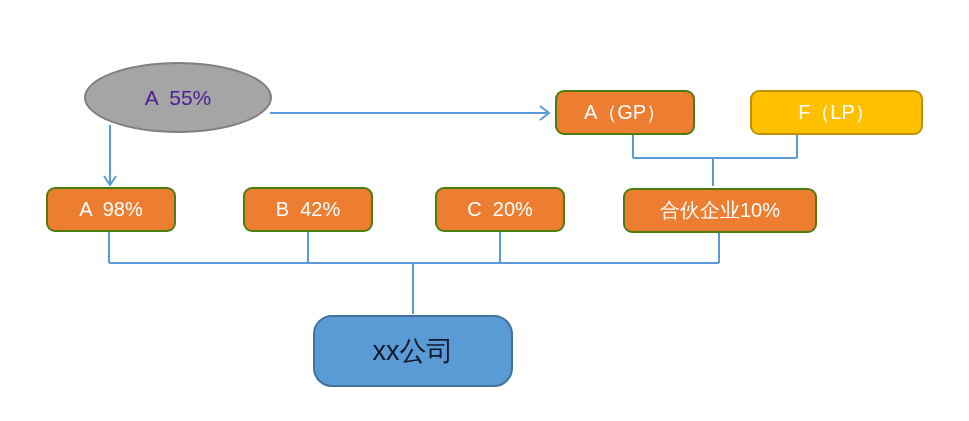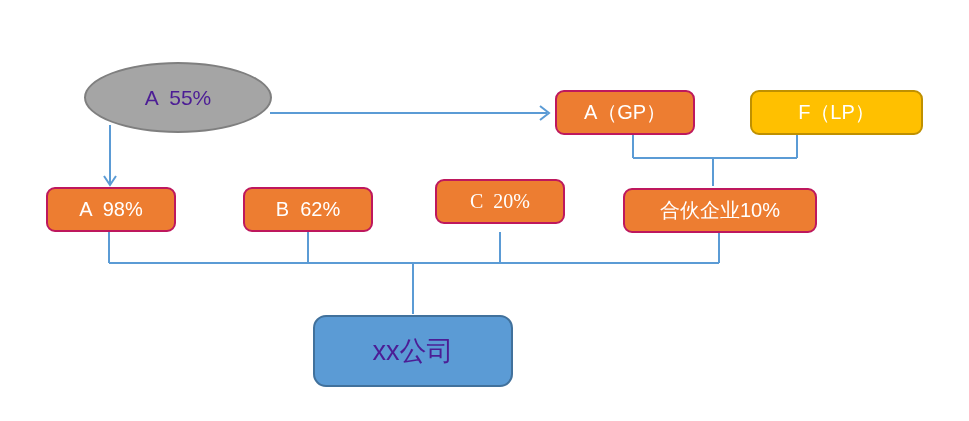--- a/index.html
+++ b/index.html
@@ -27,38 +27,38 @@
   .ellipse {
     left: 84px; top: 62px; width: 188px; height: 71px;
     background: #a5a5a5;
     border: 2px solid #7f7f7f;
     border-radius: 50%;
     color: #4c1d95;
     font-size: 21px;
   }
   .box {
     border-radius: 9px;
-    border: 2px solid #be185d;
+    border: 2px solid #4d7c0f;
     background: #ed7d31;
     color: #ffffff;
     font-size: 20px;
   }
   .box-agp  { left: 555px; top: 90px;  width: 140px; height: 45px; }
   .box-flp  { left: 750px; top: 90px;  width: 173px; height: 45px;
               background: #ffc000; border-color: #bf9000; }
   .box-a45  { left: 46px;  top: 187px; width: 130px; height: 45px; }
   .box-b25  { left: 243px; top: 187px; width: 130px; height: 45px; }
-  .box-c20  { left: 435px; top: 179px; width: 130px; height: 45px; font-family: Liberation Serif, serif; }
+  .box-c20  { left: 435px; top: 187px; width: 130px; height: 45px; }
   .box-partnership { left: 623px; top: 188px; width: 194px; height: 45px; }
   .box-company {
     left: 313px; top: 315px; width: 200px; height: 72px;
     background: #5b9bd5;
     border: 2px solid #41719c;
-    border-radius: 13px;
-    color: #4c1d95;
+    border-radius: 19px;
+    color: #0f172a;
     font-size: 27px;
   }
   .label { white-space: pre; }
 </style>
 </head>
 <body>
 
 <div class="canvas">
 
   <svg class="connector-layer" width="969" height="421" viewBox="0 0 969 421" fill="none" stroke="#5b9bd5" stroke-width="2">
@@ -84,21 +84,21 @@
 
   <div class="node box box-flp">
     <span class="label">F（LP）</span>
   </div>
 
   <div class="node box box-a45">
     <span class="label">A  98%</span>
   </div>
 
   <div class="node box box-b25">
-    <span class="label">B  62%</span>
+    <span class="label">B  42%</span>
   </div>
 
   <div class="node box box-c20">
     <span class="label">C  20%</span>
   </div>
 
   <div class="node box box-partnership">
     <span class="label">合伙企业10%</span>
   </div>
 

